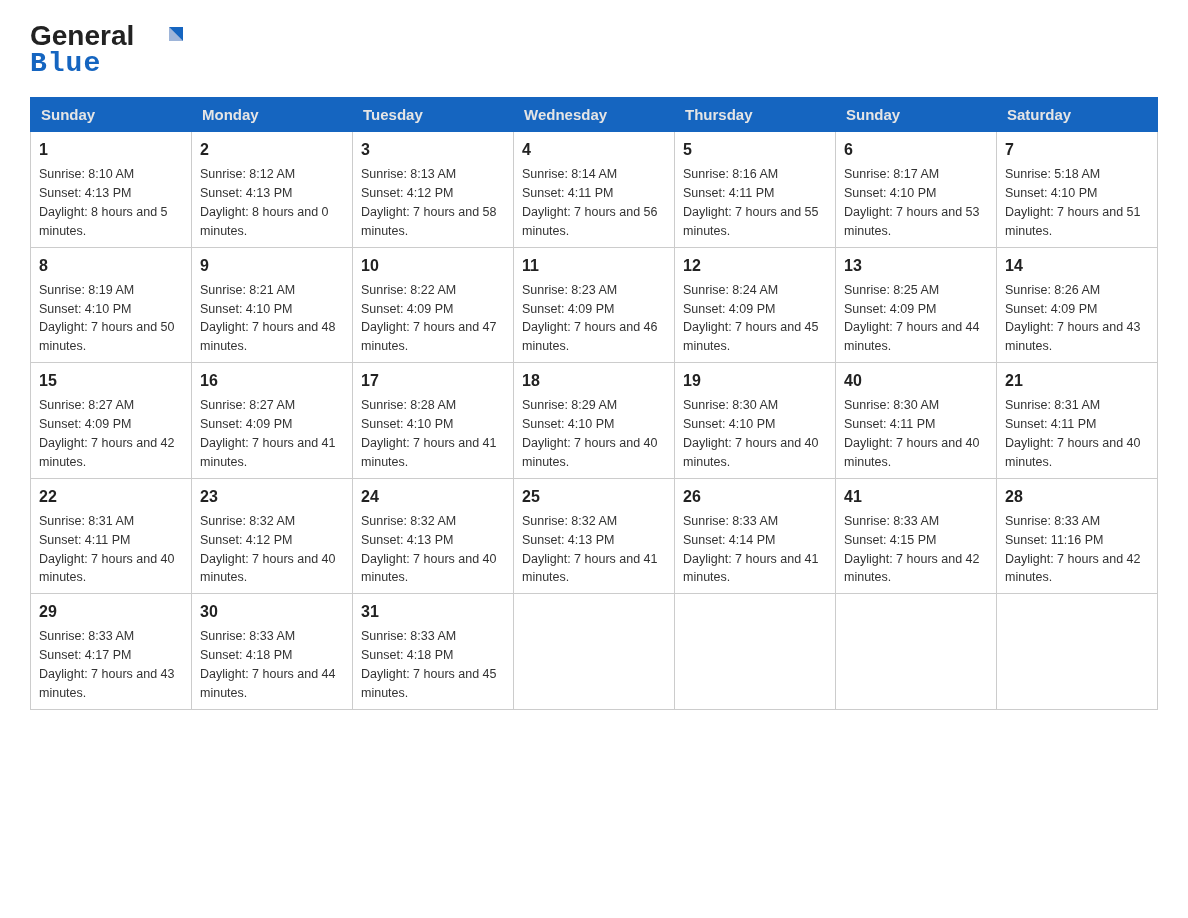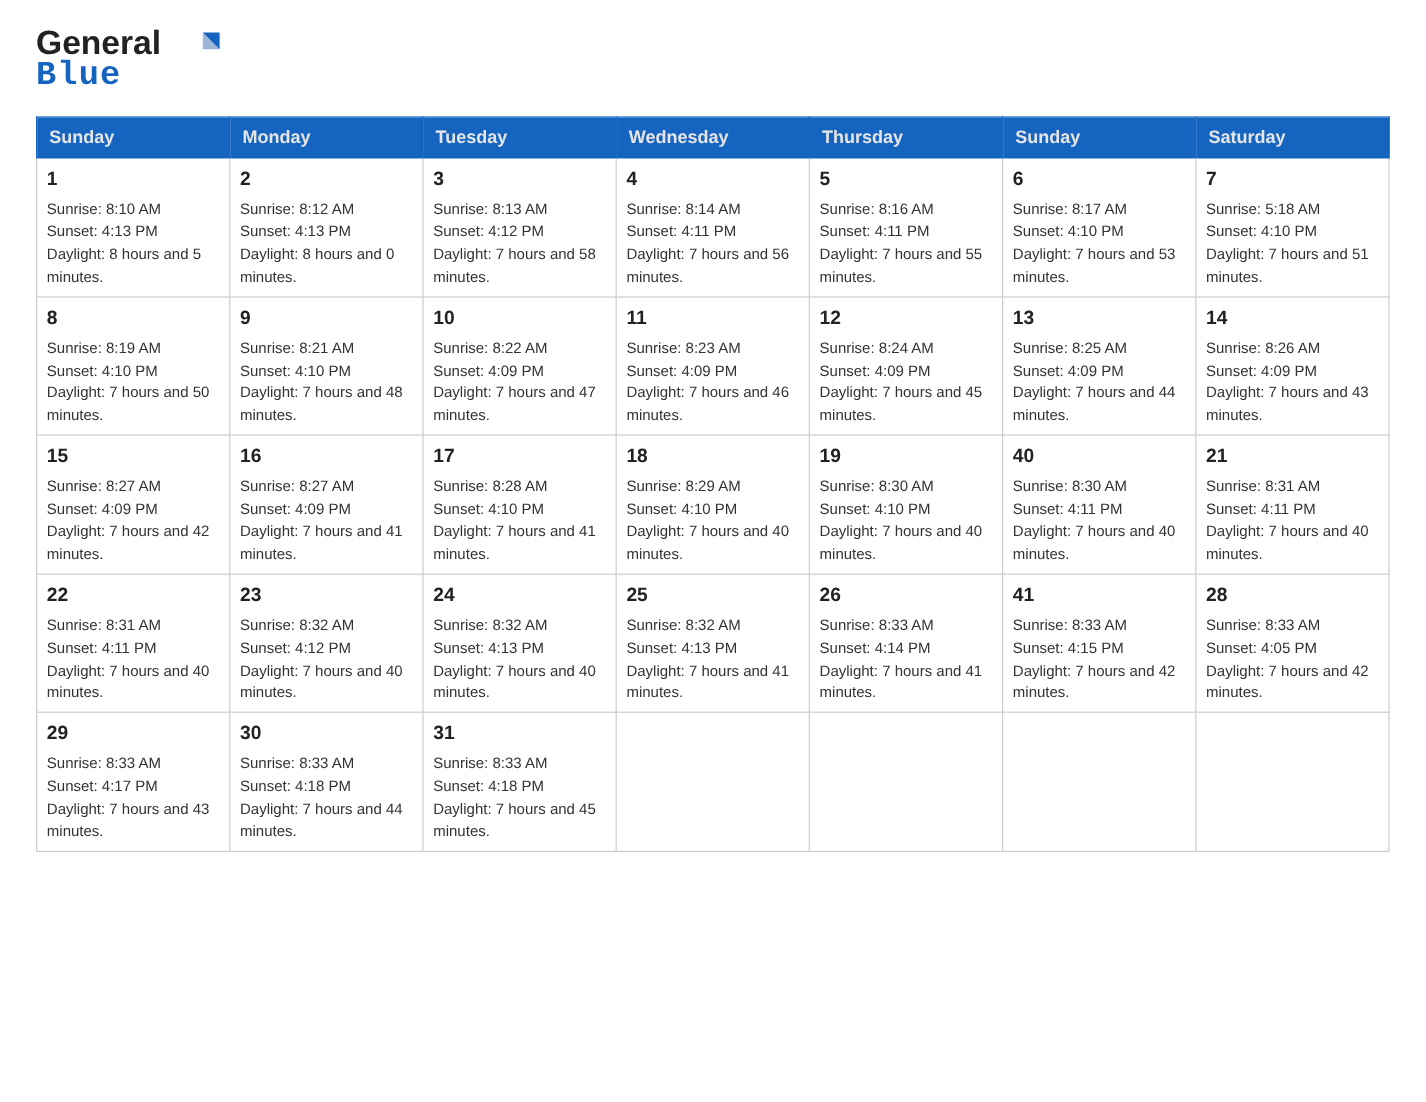--- a/index.html
+++ b/index.html
@@ -155,21 +155,21 @@
         <td><span class="day-num">40</span><span class="day-info">Sunrise: 8:30 AM</span><br><span class="day-info">Sunset: 4:11 PM</span><br><span class="day-info">Daylight: 7 hours and 40 minutes.</span></td>
         <td><span class="day-num">21</span><span class="day-info">Sunrise: 8:31 AM</span><br><span class="day-info">Sunset: 4:11 PM</span><br><span class="day-info">Daylight: 7 hours and 40 minutes.</span></td>
       </tr>
       <tr>
         <td><span class="day-num">22</span><span class="day-info">Sunrise: 8:31 AM</span><br><span class="day-info">Sunset: 4:11 PM</span><br><span class="day-info">Daylight: 7 hours and 40 minutes.</span></td>
         <td><span class="day-num">23</span><span class="day-info">Sunrise: 8:32 AM</span><br><span class="day-info">Sunset: 4:12 PM</span><br><span class="day-info">Daylight: 7 hours and 40 minutes.</span></td>
         <td><span class="day-num">24</span><span class="day-info">Sunrise: 8:32 AM</span><br><span class="day-info">Sunset: 4:13 PM</span><br><span class="day-info">Daylight: 7 hours and 40 minutes.</span></td>
         <td><span class="day-num">25</span><span class="day-info">Sunrise: 8:32 AM</span><br><span class="day-info">Sunset: 4:13 PM</span><br><span class="day-info">Daylight: 7 hours and 41 minutes.</span></td>
         <td><span class="day-num">26</span><span class="day-info">Sunrise: 8:33 AM</span><br><span class="day-info">Sunset: 4:14 PM</span><br><span class="day-info">Daylight: 7 hours and 41 minutes.</span></td>
         <td><span class="day-num">41</span><span class="day-info">Sunrise: 8:33 AM</span><br><span class="day-info">Sunset: 4:15 PM</span><br><span class="day-info">Daylight: 7 hours and 42 minutes.</span></td>
-        <td><span class="day-num">28</span><span class="day-info">Sunrise: 8:33 AM</span><br><span class="day-info">Sunset: 4:05 PM</span><br><span class="day-info">Daylight: 7 hours and 42 minutes.</span></td>
+        <td><span class="day-num">28</span><span class="day-info">Sunrise: 8:33 AM</span><br><span class="day-info">Sunset: 11:16 PM</span><br><span class="day-info">Daylight: 7 hours and 42 minutes.</span></td>
       </tr>
       <tr>
         <td><span class="day-num">29</span><span class="day-info">Sunrise: 8:33 AM</span><br><span class="day-info">Sunset: 4:17 PM</span><br><span class="day-info">Daylight: 7 hours and 43 minutes.</span></td>
         <td><span class="day-num">30</span><span class="day-info">Sunrise: 8:33 AM</span><br><span class="day-info">Sunset: 4:18 PM</span><br><span class="day-info">Daylight: 7 hours and 44 minutes.</span></td>
         <td><span class="day-num">31</span><span class="day-info">Sunrise: 8:33 AM</span><br><span class="day-info">Sunset: 4:18 PM</span><br><span class="day-info">Daylight: 7 hours and 45 minutes.</span></td>
         <td class="empty-cell"></td>
         <td class="empty-cell"></td>
         <td class="empty-cell"></td>
         <td class="empty-cell"></td>
       </tr>

